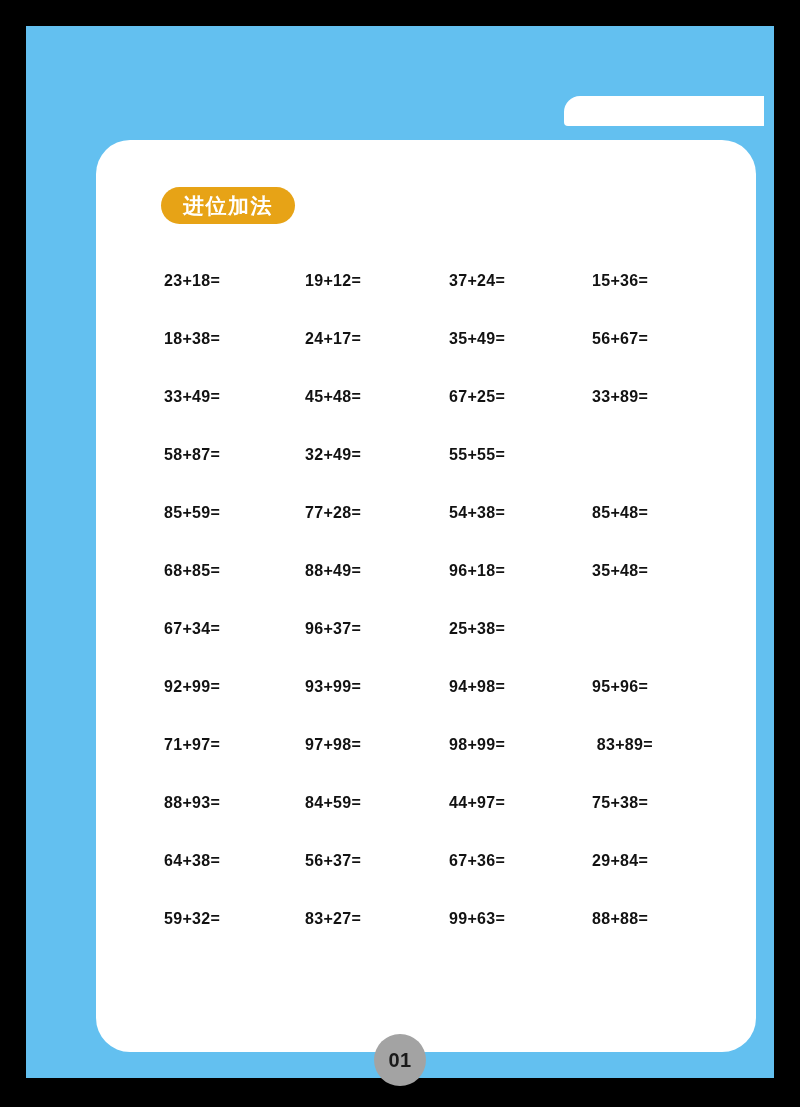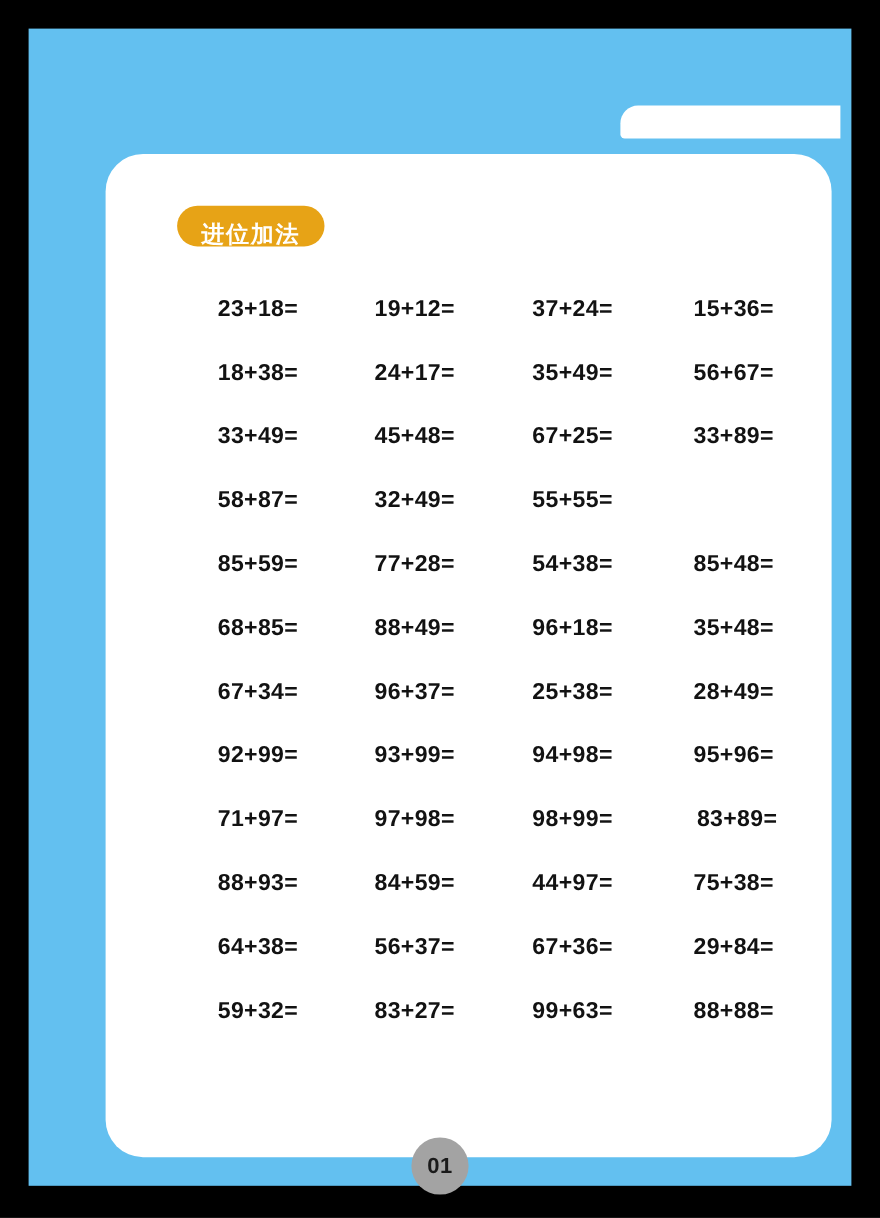--- a/index.html
+++ b/index.html
@@ -51,21 +51,21 @@
   
   #title-badge {
     position: absolute;
     left: 65px;
     top: 47px;
     height: 37px;
     padding: 0 22px;
     background: #e7a316;
     border-radius: 19px;
     display: flex;
-    align-items: flex-end;
+    align-items: center;
     justify-content: center;
   }
   #title-badge .badge-text {
     color: #ffffff;
     font-size: 21px;
     font-weight: bold;
     letter-spacing: 1.5px;
     line-height: 1;
     white-space: nowrap;
   }
@@ -76,26 +76,25 @@
     left: 68px;
     top: 112px;
     width: 578px;
   }
   .problem-row {
     display: flex;
     height: 58px;
     align-items: center;
   }
   .problem-cell {
-    font-size: 21px;
+    font-size: 16px;
     font-weight: bold;
     color: #121212;
     letter-spacing: 0.3px;
     white-space: pre;
-    text-align: center;
   }
   .col-1 { width: 141px; }
   .col-2 { width: 144px; }
   .col-3 { width: 143px; }
   .col-4 { width: 150px; }
 
   
   #page-number-badge {
     position: absolute;
     left: 374px;
@@ -169,21 +168,20 @@
         <div class="problem-cell col-1">68+85=</div>
         <div class="problem-cell col-2">88+49=</div>
         <div class="problem-cell col-3">96+18=</div>
         <div class="problem-cell col-4">35+48=</div>
       </div>
 
       <div class="problem-row">
         <div class="problem-cell col-1">67+34=</div>
         <div class="problem-cell col-2">96+37=</div>
         <div class="problem-cell col-3">25+38=</div>
-        <div class="problem-cell col-4">28+49=</div>
       </div>
 
       <div class="problem-row">
         <div class="problem-cell col-1">92+99=</div>
         <div class="problem-cell col-2">93+99=</div>
         <div class="problem-cell col-3">94+98=</div>
         <div class="problem-cell col-4">95+96=</div>
       </div>
 
       <div class="problem-row">

